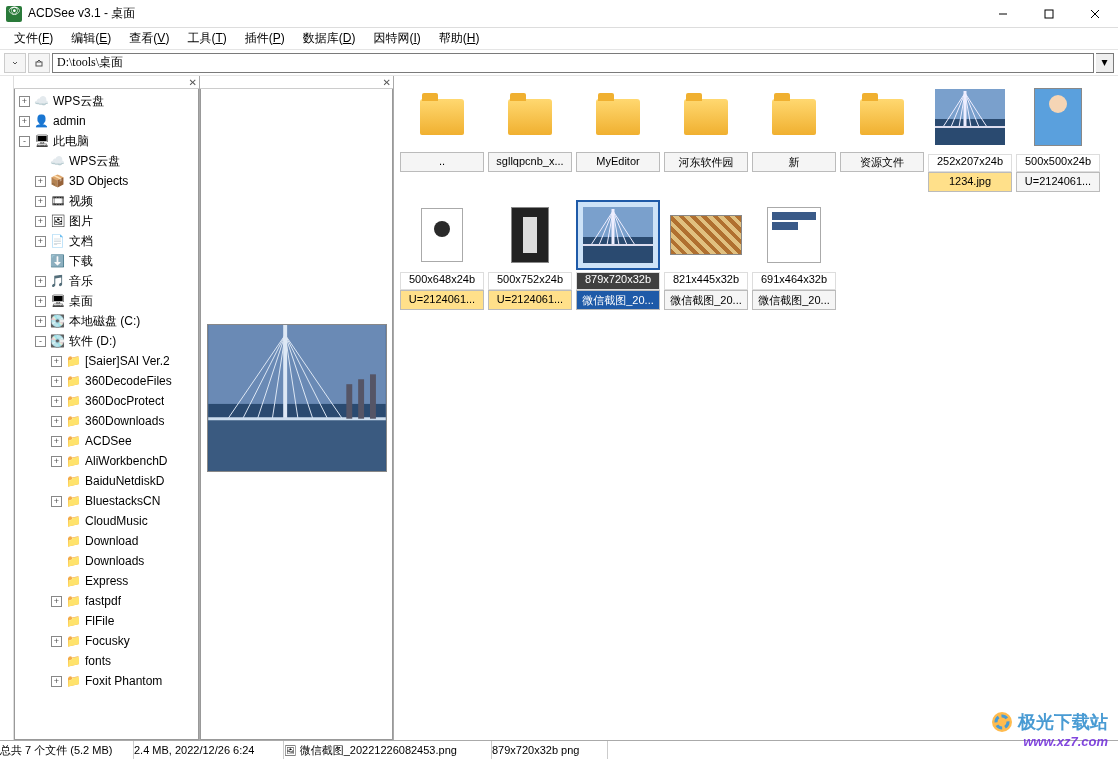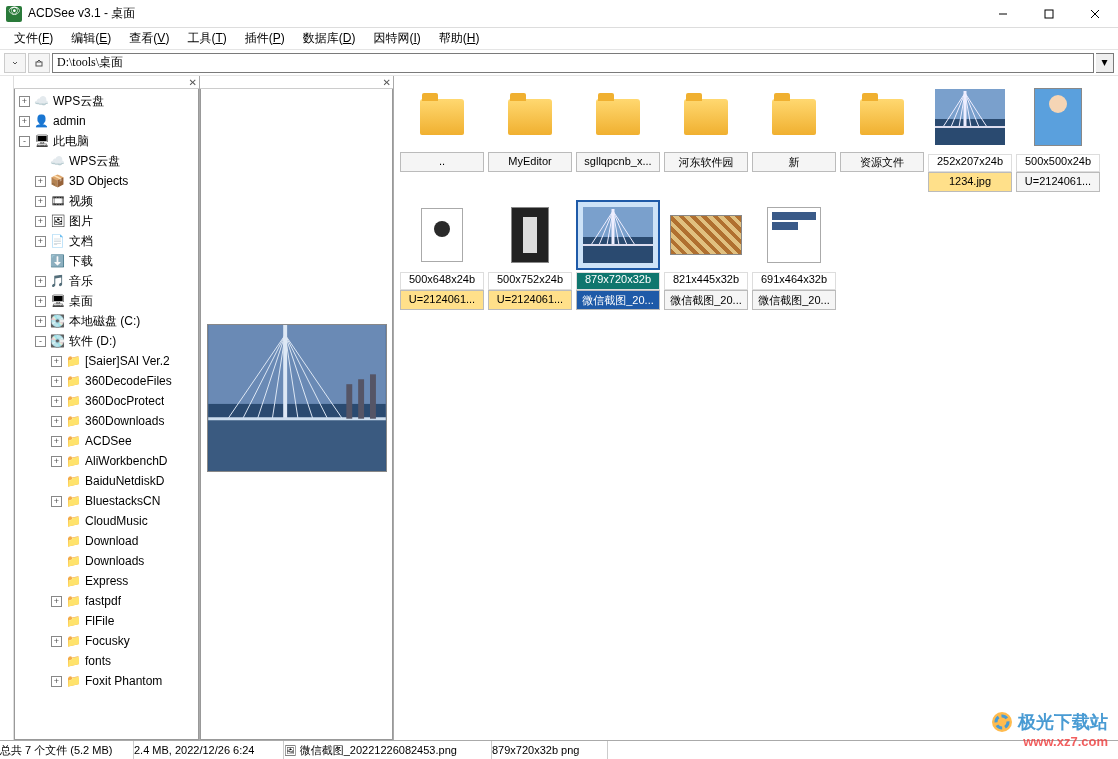--- a/index.html
+++ b/index.html
@@ -48,35 +48,35 @@
 .preview-body { flex: 1; position: relative; border: 1px solid #999; border-top:none;}
 .preview-img { position: absolute; top: 235px; left: 6px; width: 180px; height: 148px; background: linear-gradient(#6a8bb5 0%, #8ba8cc 40%, #3a5a88 100%); border: 1px solid #888; }
 
 .content-panel { flex: 1; display: flex; flex-direction: column; background: #fff; }
 .thumbs { flex: 1; padding: 6px; display: flex; flex-wrap: wrap; align-content: flex-start; gap: 4px 4px; }
 .thumb-cell { width: 84px; display:flex; flex-direction:column; }
 .thumb-top { height: 70px; display: flex; align-items: center; justify-content: center; border: 1px solid transparent; position: relative; background: #fff; }
 .thumb-dim { height: 18px; font-size: 11px; text-align: center; overflow: hidden; text-overflow: ellipsis; white-space: nowrap; border:1px solid #ddd; background:#fff; margin-top:2px;}
 .thumb-name { height: 20px; font-size: 11px; text-align: center; overflow: hidden; text-overflow: ellipsis; white-space: nowrap; padding: 2px; border: 1px solid #bbb; background:#f5f5f5;}
 .thumb-cell.selected .thumb-top { border: 2px solid #1e5aa8; background: #cde3f8; }
-.thumb-cell.selected .thumb-dim { background: #0f766e; color: #fff; }
+.thumb-cell.selected .thumb-dim { background: #404040; color: #fff; }
 .thumb-cell.selected .thumb-name { background: #1e5aa8; color: #fff; }
 .thumb-cell.hl-name .thumb-name { background:#ffe08a; }
 
 .folder-icon { width: 44px; height: 36px; background: linear-gradient(#ffd870, #f0b030); border-radius: 3px 3px 2px 2px; position: relative; }
 .folder-icon::before { content:''; position:absolute; top:-6px; left:2px; width:16px; height:8px; background:#f0b030; border-radius:2px 2px 0 0;}
 
 
 .statusbar { height: 19px; border-top: 1px solid #aaa; display: flex; font-size: 11px; background: #fff; }
 .status-seg { border-right: 1px solid #ccc; padding: 2px 0; display: flex; align-items: center; }
 .status-seg .ico { margin-right: 3px; font-size:10px;}
 
 
 .watermark { position: absolute; bottom: 10px; right: 10px; font-size: 18px; font-weight: bold; color: #2a8acc; opacity: 0.85; display:flex; flex-direction:column; align-items:flex-end;}
-.watermark .url { font-size: 13px; color: #ef4444; }
+.watermark .url { font-size: 13px; color: #6d28d9; font-style: italic; }
 .sim-portrait { width: 42px; height: 54px; background:#fff; border:1px solid #aaa; display:flex; align-items:center; justify-content:center; }
 .sim-portrait .head { width:16px; height:16px; border-radius:50%; background:#2a2a2a; position:relative; top:-6px;}
 .sim-collage { width: 72px; height: 40px; background: repeating-linear-gradient(45deg,#b07030,#b07030 4px,#e0c080 4px,#e0c080 8px); border:1px solid #888;}
 .sim-doc { width: 54px; height: 56px; background:#fff; border:1px solid #aaa; padding:4px;}
 .sim-doc .bar { height:8px; background:#3a5a88; margin-bottom:2px;}
 .sim-statue { width:38px; height:56px; background:#222; border:1px solid #888; display:flex;align-items:center;justify-content:center;}
 .sim-statue .fig { width:14px;height:36px;background:#ddd; }
 .sim-girl { width:48px;height:58px;background:#5aa0dd;border:1px solid #888;display:flex;align-items:flex-start;justify-content:center;}
 .sim-girl .head{ width:18px;height:18px;border-radius:50%;background:#f5d5b5;margin-top:6px;}
 
@@ -362,27 +362,27 @@
         <div class="thumb-cell">
           <div class="thumb-top">
             <div class="folder-icon"></div>
           </div>
           <div class="thumb-name">..</div>
         </div>
         <div class="thumb-cell">
           <div class="thumb-top">
             <div class="folder-icon"></div>
           </div>
+          <div class="thumb-name">sgllqpcnb_x...</div>
+        </div>
+        <div class="thumb-cell">
+          <div class="thumb-top">
+            <div class="folder-icon"></div>
+          </div>
           <div class="thumb-name">MyEditor</div>
-        </div>
-        <div class="thumb-cell">
-          <div class="thumb-top">
-            <div class="folder-icon"></div>
-          </div>
-          <div class="thumb-name">sgllqpcnb_x...</div>
         </div>
         <div class="thumb-cell">
           <div class="thumb-top">
             <div class="folder-icon"></div>
           </div>
           <div class="thumb-name">河东软件园</div>
         </div>
         <div class="thumb-cell">
           <div class="thumb-top">
             <div class="folder-icon"></div>

